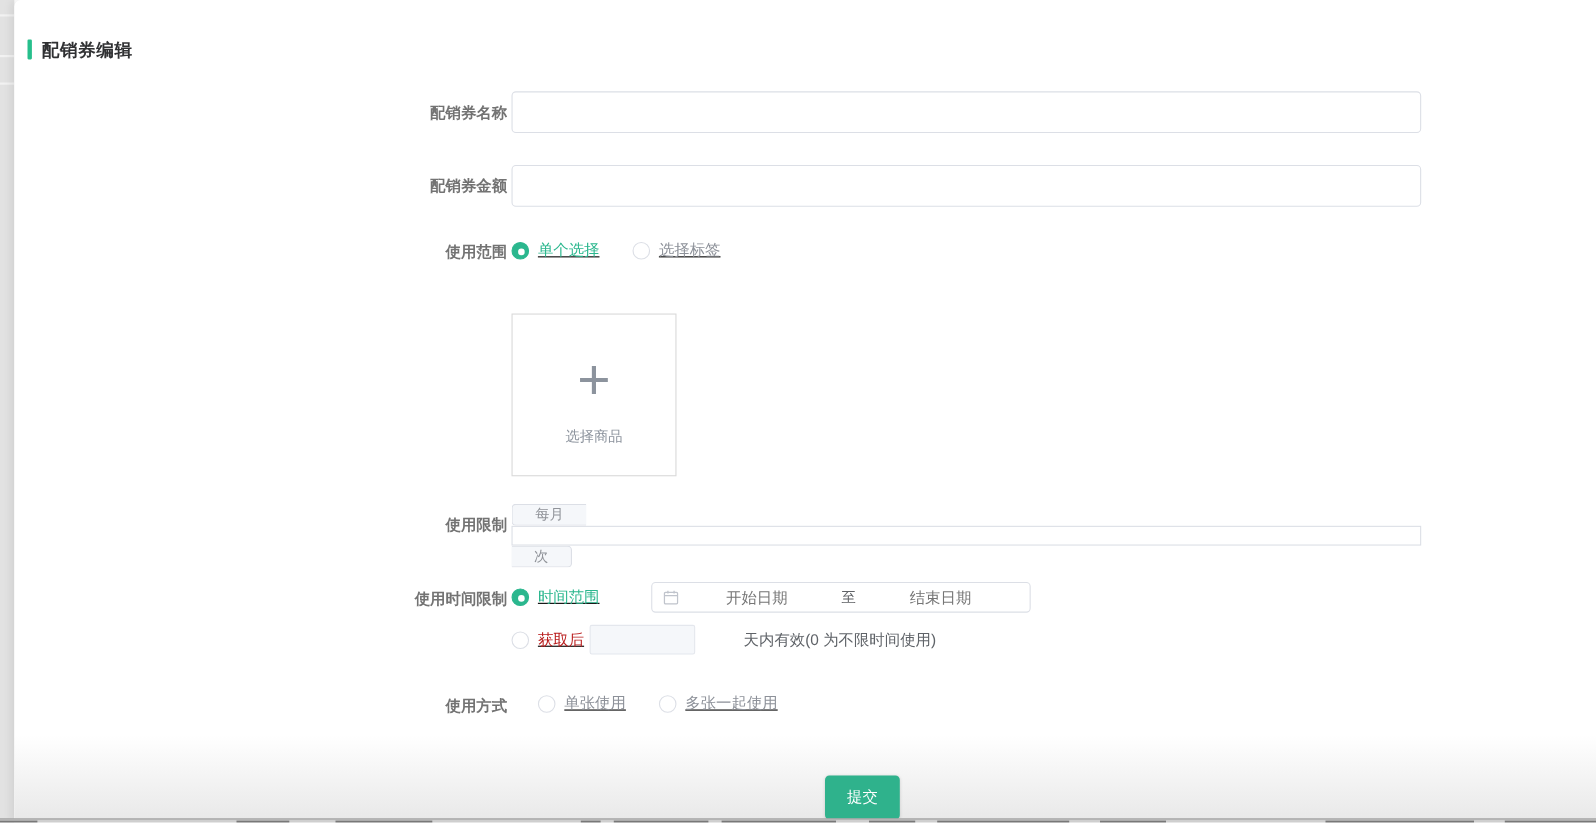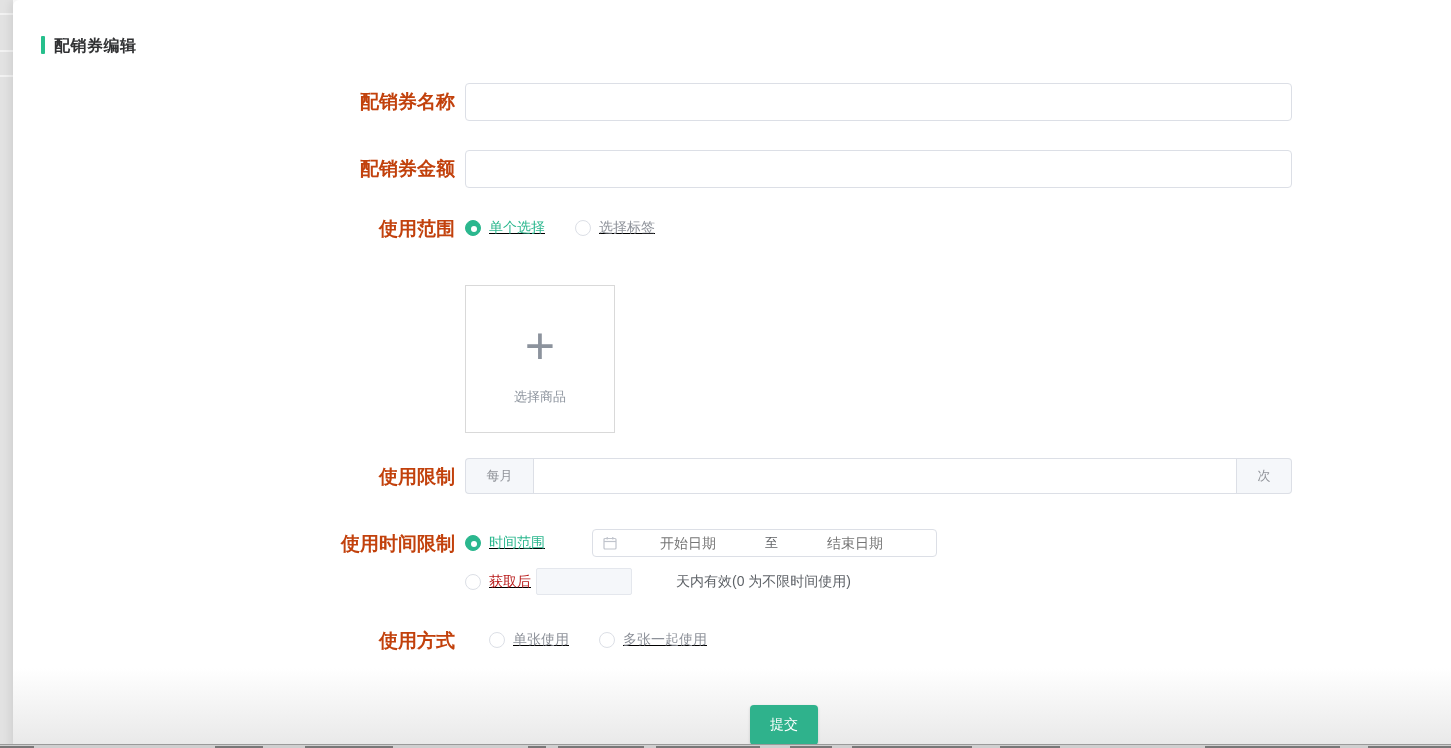--- a/index.html
+++ b/index.html
@@ -8,27 +8,27 @@
   .stage { position:relative; width:1451px; height:748px; background:#fff; overflow:hidden; }
 
   
   .left-strip { position:absolute; left:0; top:0; width:13px; height:748px; background:#e2e2e2; }
   .left-strip .seg { position:absolute; left:0; width:13px; height:2px; background:#f2f2f2; }
 
   .card { position:absolute; left:13px; top:0; right:0; height:748px; background:#fff;
     border-top-left-radius:6px; box-shadow:-3px 0 8px rgba(0,0,0,.08); }
 
   
-  .section-title { position:absolute; left:28px; top:36px; display:flex; align-items:flex-start; }
+  .section-title { position:absolute; left:12px; top:36px; display:flex; align-items:flex-start; }
   .title-bar { width:4px; height:18px; background:#26BF8C; border-radius:1px; }
   .title-text { margin-left:9px; font-size:16px; font-weight:bold; color:#303133; letter-spacing:.5px; }
 
   
-  .flabel { position:absolute; left:0; width:442px; text-align:right; font-size:19px;
-    color:#c2410c; font-weight:600; line-height:20px; }
+  .flabel { position:absolute; left:6px; width:442px; text-align:right; font-size:14px;
+    color:#737373; font-weight:600; line-height:20px; }
   .txt-input { position:absolute; height:38px; background:#fff; border:1px solid #dcdfe6;
     border-radius:4px; font-size:14px; color:#606266; padding:0 12px; outline:none; width:827px; }
 
   .radio-row { position:absolute; display:flex; align-items:center;text-decoration:underline; }
   .radio { width:16px; height:16px; border-radius:50%; border:1px solid #dcdfe6; background:#fff;
     position:relative; flex:0 0 16px; cursor:pointer; }
   .radio.checked { background:#2BB78E; border-color:#2BB78E; }
   .radio.checked::after { content:""; position:absolute; left:5px; top:5px; width:6px; height:6px;
     border-radius:50%; background:#fff; }
   .radio-label { margin-left:8px; font-size:14px; color:#8d9199; }
@@ -36,21 +36,21 @@
 
   
   .product-box { position:absolute; left:452px; top:285px; width:150px; height:148px;
     border:1px solid #d9d9d9; background:#fff; cursor:pointer; }
   .plus { position:absolute; left:0; right:0; top:34px; text-align:center; font-size:52px;
     font-weight:100; color:#8c939d; line-height:52px; font-family:"Liberation Sans",sans-serif; }
   .picker-label { position:absolute; left:0; right:0; top:102px; text-align:center;
     font-size:13px; color:#8c939d; }
 
   
-  .igroup { position:absolute; left:452px; top:458px; width:827px; height:36px; display:flex; }
+  .igroup { position:absolute; left:452px; top:458px; width:827px; height:36px; display:flex;flex-direction:column; }
   .ig-pre, .ig-app { background:#f5f7fa; border:1px solid #dcdfe6; color:#909399; font-size:13px;
     display:flex; align-items:center; justify-content:center; }
   .ig-pre { width:68px; border-right:none; border-radius:4px 0 0 4px; }
   .ig-app { width:55px; border-left:none; border-radius:0 4px 4px 0; }
   .ig-input { flex:1; border:1px solid #dcdfe6; border-radius:0; outline:none; font-size:14px;
     color:#606266; padding:0 10px; background:#fff; }
 
   
   .daterange { position:absolute; left:579px; top:529px; width:345px; height:28px;
     border:1px solid #dcdfe6; border-radius:4px; background:#fff; display:flex; align-items:center;

